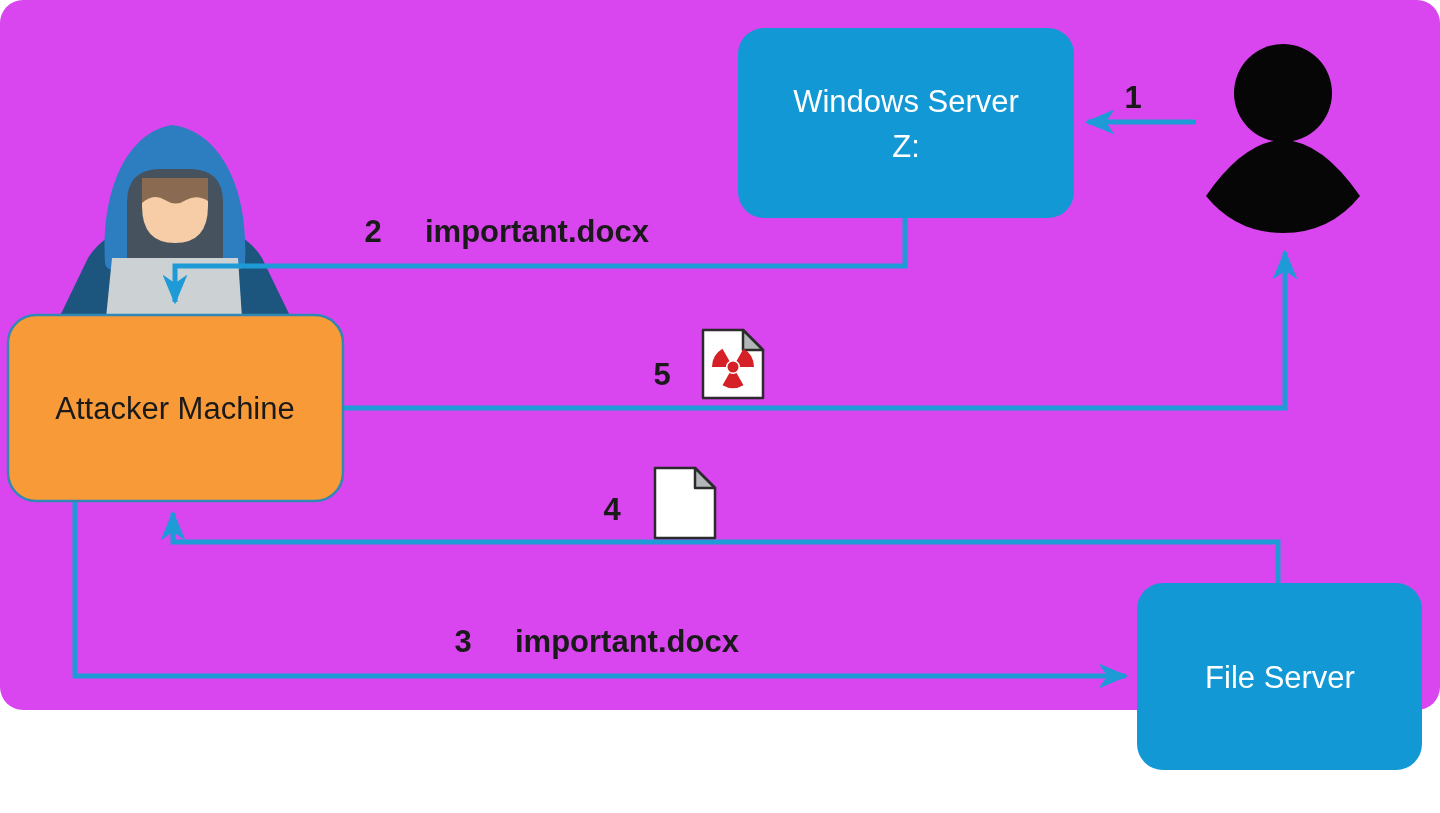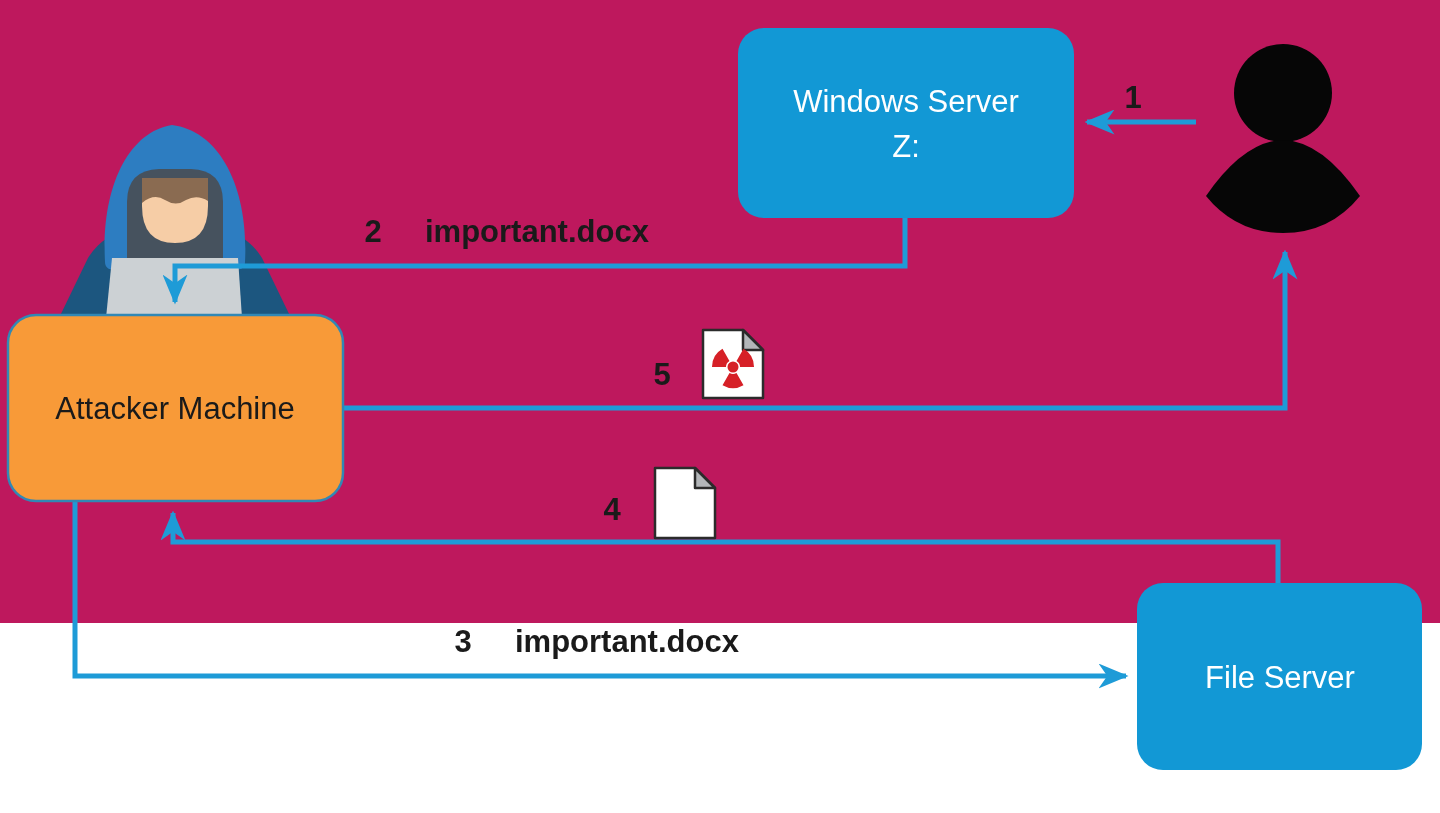--- a/index.html
+++ b/index.html
@@ -7,22 +7,23 @@
     padding: 0;
     background: #ffffff;
     width: 1440px;
     height: 813px;
     overflow: hidden;
     font-family: "Liberation Sans", sans-serif;
   }
   .stage {
     position: relative;
     width: 1440px;
-    height: 623px;
-    background: #be185d;
+    height: 710px;
+    background: #d946ef;
+    border-radius: 23px;
   }
   svg { display: block; }
   .flow {
     fill: none;
     stroke: #1e9bd7;
     stroke-width: 5;
   }
   .node-text {
     font-family: "Liberation Sans", sans-serif;
     font-size: 31px;

